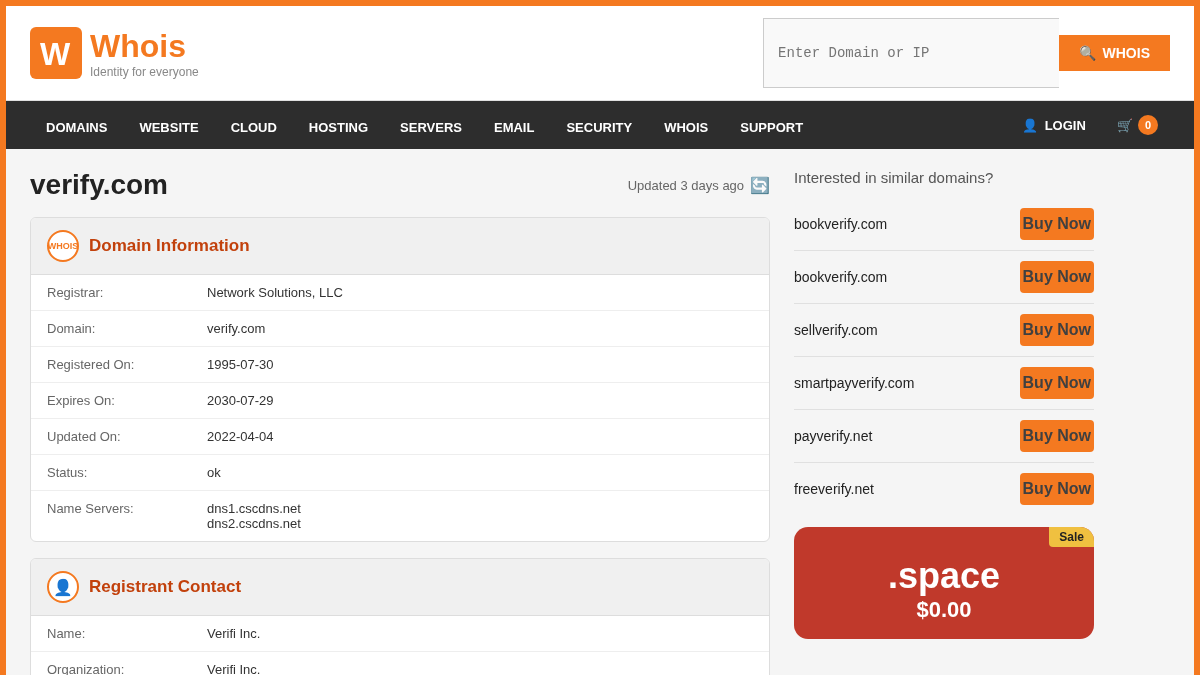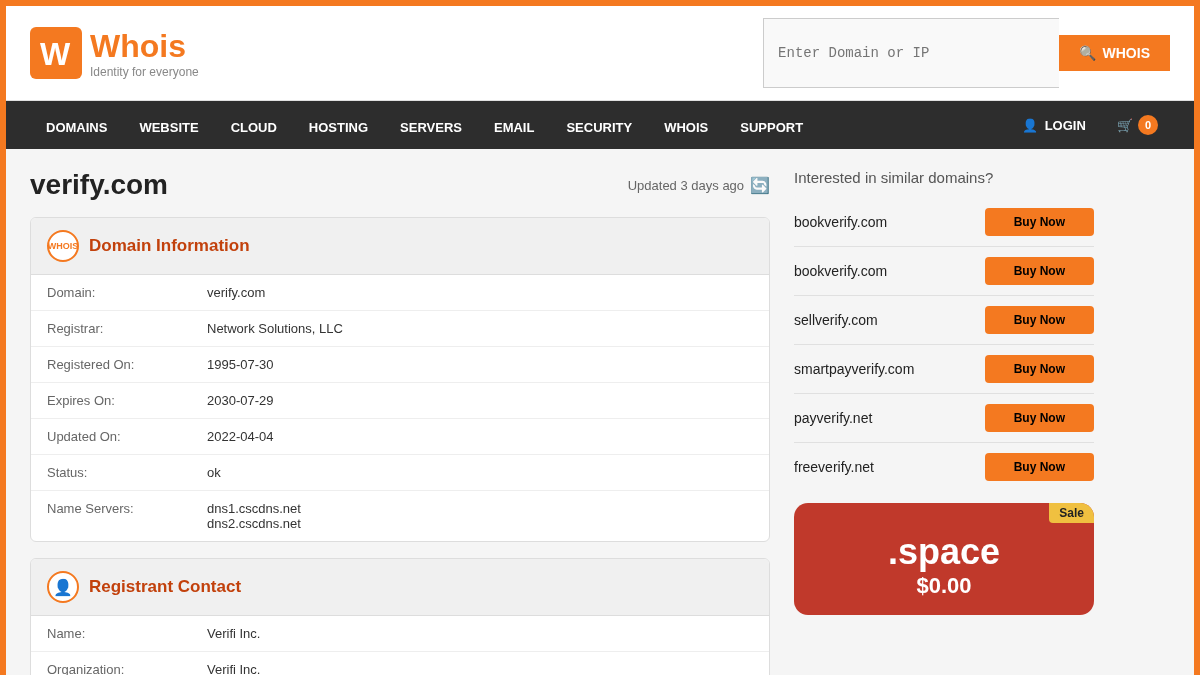--- a/index.html
+++ b/index.html
@@ -236,25 +236,25 @@
       padding: 10px 0;
       border-bottom: 1px solid #e0e0e0;
     }
     .domain-row:last-child { border-bottom: none; }
     .domain-name {
       font-size: 14px;
       color: #222;
     }
     .buy-now-btn {
       background: #f47920;
-      color: #000000;
+      color: #404040;
       border: none;
       border-radius: 4px;
-      padding: 7px 29px;
-      font-size: 12px;
+      padding: 7px 3px;
+      font-size: 16px;
       font-weight: bold;
       cursor: pointer;
     }
 
     
     .sale-banner {
       background: #c0392b;
       border-radius: 14px;
       margin-top: 12px;
       overflow: hidden;
@@ -347,26 +347,26 @@
     <div class="info-card">
       <div class="card-header">
         <div class="card-header-icon">
           <span style="font-size:9px;">WHOIS</span>
         </div>
         <span class="card-header-title">Domain Information</span>
       </div>
       <table class="info-table">
         <tbody>
             <tr>
+          <td>Registrar:</td>
+          <td>Network Solutions, LLC</td>
+        </tr>
+        <tr>
           <td>Domain:</td>
           <td>verify.com</td>
-        </tr>
-        <tr>
-          <td>Registrar:</td>
-          <td>Network Solutions, LLC</td>
         </tr>
         <tr>
           <td>Registered On:</td>
           <td>1995-07-30</td>
         </tr>
         <tr>
           <td>Expires On:</td>
           <td>2030-07-29</td>
         </tr>
         <tr>

